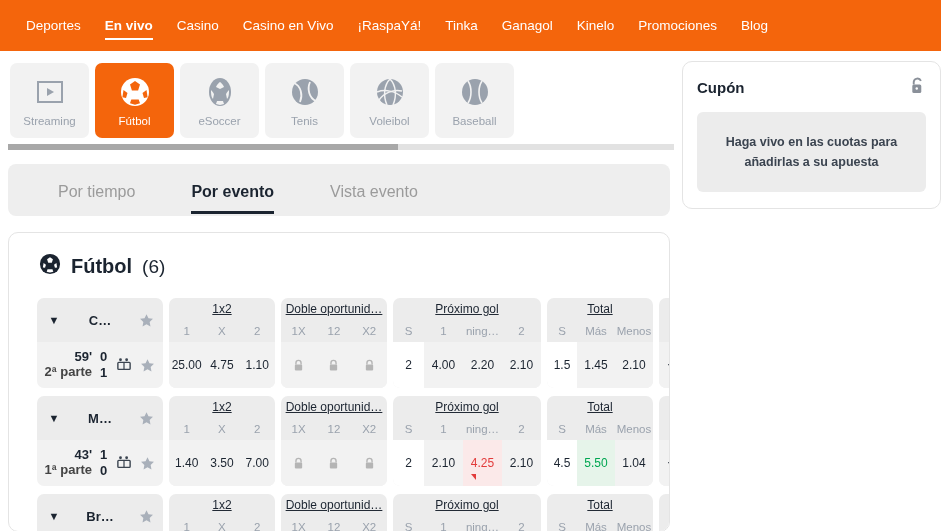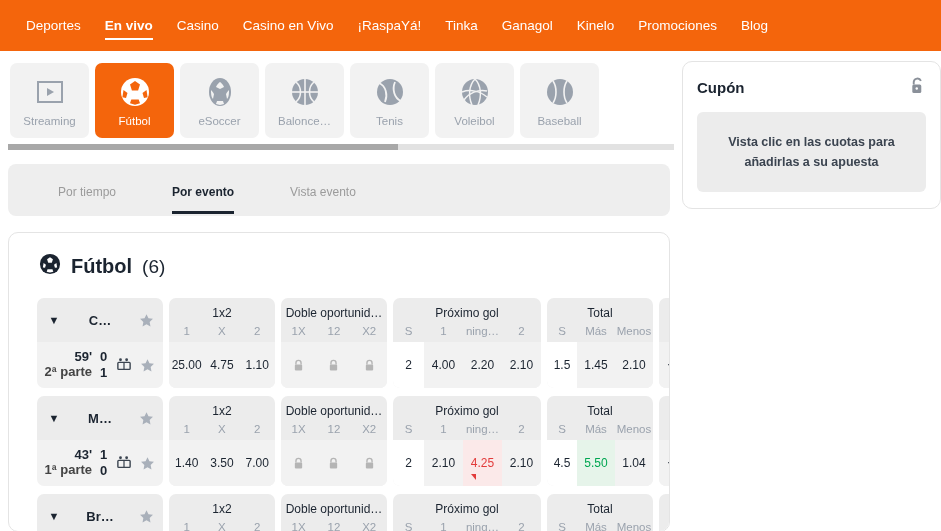--- a/index.html
+++ b/index.html
@@ -106,21 +106,21 @@
     background: #eeeeee;
     border-radius: 8px;
     display: flex;
     align-items: center;
     padding-left: 22px;
     gap: 0px;
     position: relative;
     overflow: hidden;
   }
   .vtab {
-    font-size: 12px;
+    font-size: 16px;
     color: #9b9b9b;
     padding: 0 28px;
     height: 48px;
     line-height: 52px;
     cursor: pointer;
     position: relative;
     white-space: nowrap;
   }
   .vtab.active { color: #1b2430; font-weight: bold; }
   .vtab.active::after {
@@ -155,21 +155,21 @@
   
   .match {
     display: flex;
     align-items: stretch;
     margin-bottom: 8px;
     gap: 6px;
     padding-left: 14px;
   }
   .mgroup { border-radius: 7px; overflow: hidden; }
 
-  .hdrrow { height: 22px; display: flex; align-items: flex-end; background: #ececec; }
+  .hdrrow { height: 22px; display: flex; align-items: center; background: #ececec; text-decoration: underline; }
   .subrow { height: 22px; display: flex; align-items: center; background: #ececec; }
   .valrow { height: 46px; display: flex; align-items: center; background: #f2f2f2; }
 
   .g-info { width: 126px; flex: 0 0 126px; }
   .g-info .tophalf {
     height: 44px; background: #ececec;
     display:flex; align-items:center;
   }
   .g-info .bothalf {
     height: 46px; background: #f2f2f2;
@@ -287,34 +287,20 @@
             <div class="ico">
               <svg width="32" height="32" viewBox="0 0 32 32">
                 <ellipse cx="16" cy="16" rx="11" ry="14" fill="#9aa2ad"></ellipse>
                 <path d="M16 6c3 2 4 5 4 5l-4 2-4-2s1-3 4-5z" fill="#f2f2f2"></path>
                 <path d="M7 14c2 2 3 4 3 4l-1 5c-2-2-2-6-2-9z" fill="#f2f2f2"></path>
                 <path d="M25 14c-2 2-3 4-3 4l1 5c2-2 2-6 2-9z" fill="#f2f2f2"></path>
                 <path d="M13 25h6l1 3-4 1-4-1z" fill="#f2f2f2"></path>
               </svg>
             </div>
             <div class="lbl">eSoccer</div>
-          </div>
-          <div class="sport-tab">
-            <div class="ico">
-              <svg width="32" height="32" viewBox="0 0 32 32">
-                <circle cx="16" cy="16" r="13" fill="#9aa2ad"></circle>
-                <g stroke="#f2f2f2" stroke-width="1.6" fill="none">
-                  <path d="M16 3v26"></path>
-                  <path d="M3 16h26"></path>
-                  <path d="M7 6c6 5 6 15 0 20"></path>
-                  <path d="M25 6c-6 5-6 15 0 20"></path>
-                </g>
-              </svg>
-            </div>
-            <div class="lbl">Balonce…</div>
           </div>
           <div class="sport-tab">
             <div class="ico">
               <svg width="32" height="32" viewBox="0 0 32 32">
                 <circle cx="16" cy="16" r="13" fill="#9aa2ad"></circle>
                 <g stroke="#f2f2f2" stroke-width="1.8" fill="none">
                   <path d="M5 7c7 3 9 12 6 19"></path>
                   <path d="M27 25c-7-3-9-12-6-19"></path>
                 </g>
               </svg>
@@ -718,16 +704,16 @@
       <div class="coupon-head">
         <div class="coupon-title">Cupón</div>
         <span>
           <svg width="17" height="19" viewBox="0 0 18 20">
             <path d="M5 9V6.2A4 4 0 0 1 12.6 5" fill="none" stroke="#8a9099" stroke-width="2"></path>
             <rect x="3.5" y="9" width="9.5" height="9" rx="1.6" fill="#8a9099"></rect>
             <circle cx="8.2" cy="13.2" r="1.3" fill="#fff"></circle>
           </svg>
         </span>
       </div>
-      <div class="coupon-body">Vista clic en las cuotas para añadirlas a su apuesta</div>
+      <div class="coupon-body">Haga vivo en las cuotas para añadirlas a su apuesta</div>
     </div>
   </div>
 </div>
 
 </body></html>

